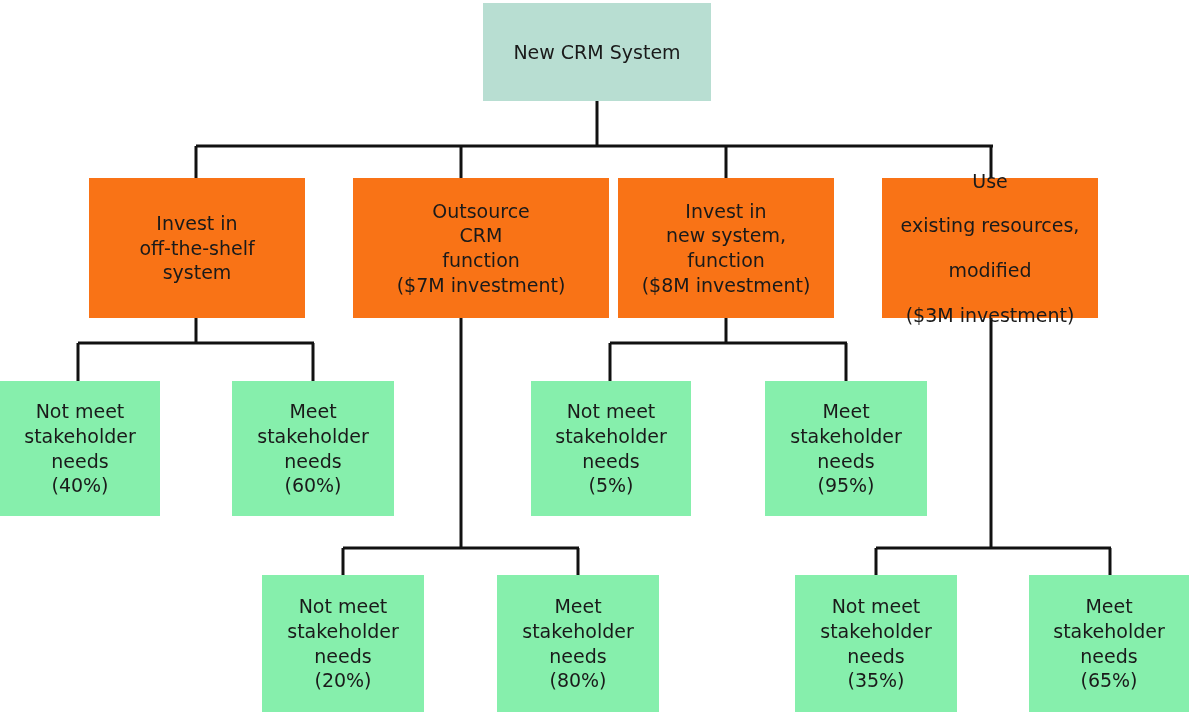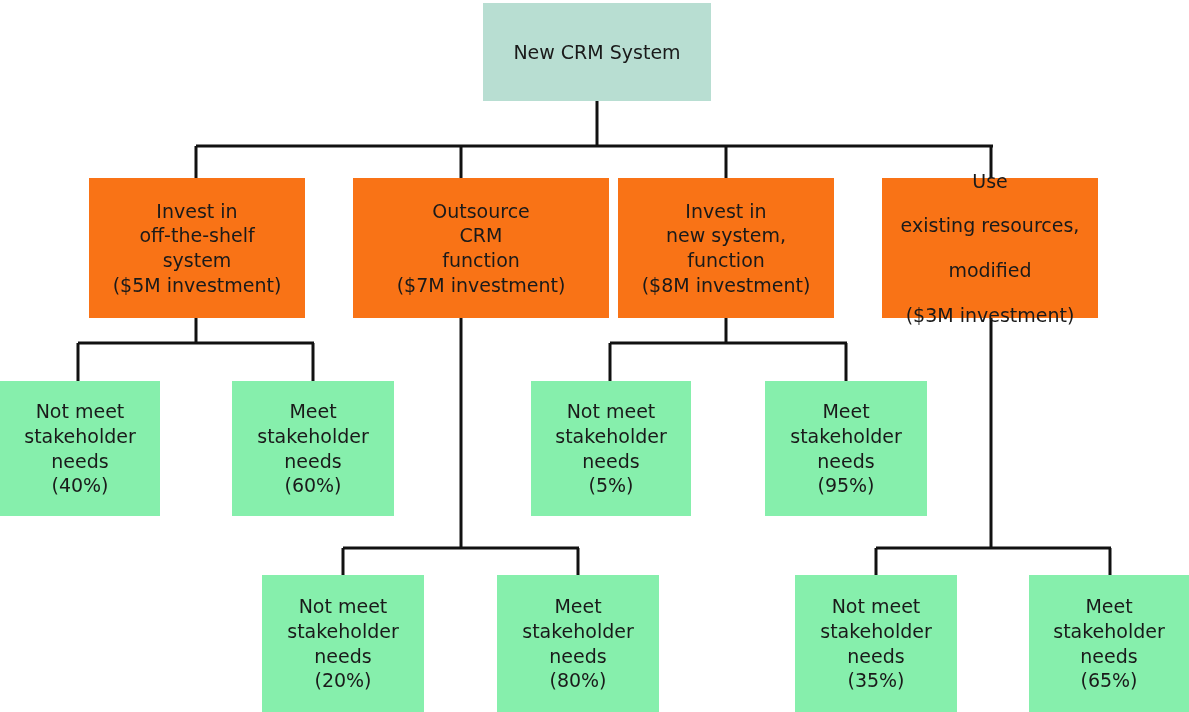--- a/index.html
+++ b/index.html
@@ -80,21 +80,20 @@
     </svg>
 
   <div id="nodes-layer">
       <div class="node root-node" style="left: 483px; top: 3px; width: 228px; height: 98px;">
         <span class="line">New CRM System</span>
       </div>
       <div class="node option-node" style="left: 89px; top: 178px; width: 216px; height: 140px;">
         <span class="line">Invest in</span>
         <span class="line">off-the-shelf</span>
         <span class="line">system</span>
-        <span class="line">($5M investment)</span>
       </div>
       <div class="node option-node" style="left: 353px; top: 178px; width: 256px; height: 140px;">
         <span class="line">Outsource</span>
         <span class="line">CRM</span>
         <span class="line">function</span>
         <span class="line">($7M investment)</span>
       </div>
       <div class="node option-node" style="left: 618px; top: 178px; width: 216px; height: 140px;">
         <span class="line">Invest in</span>
         <span class="line">new system,</span>

